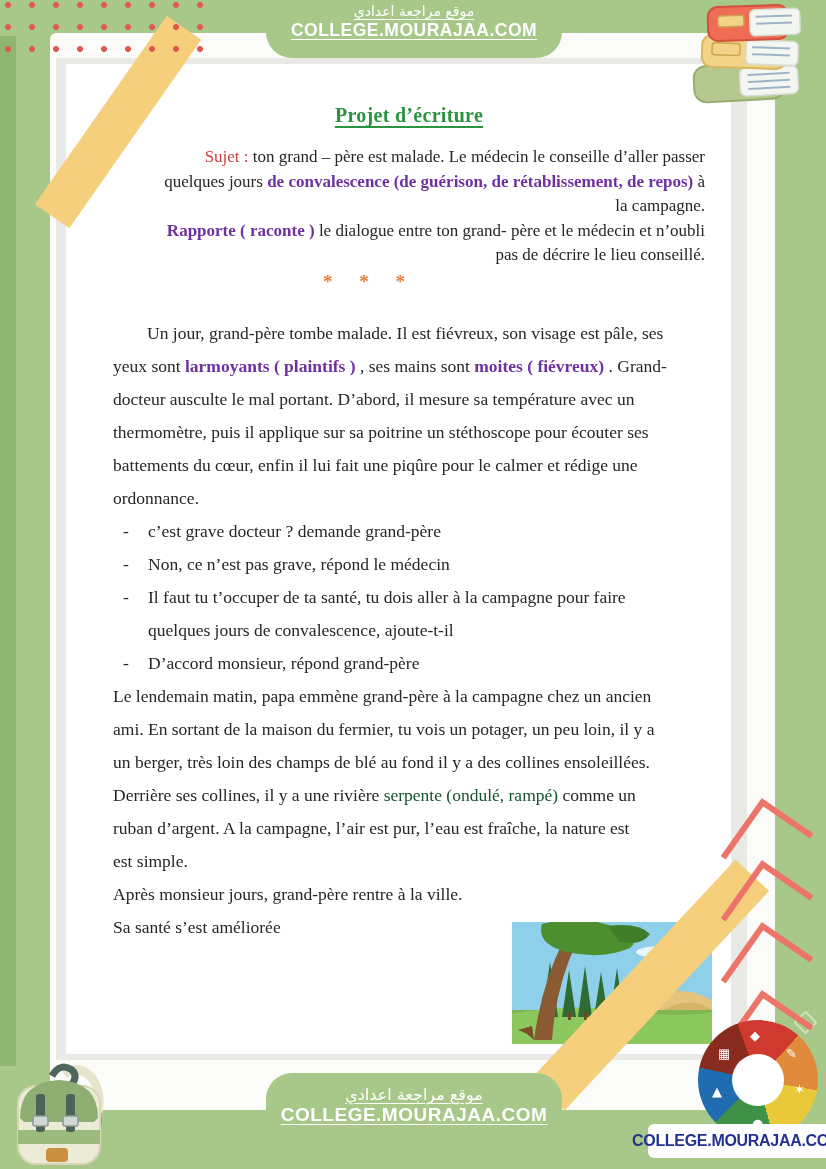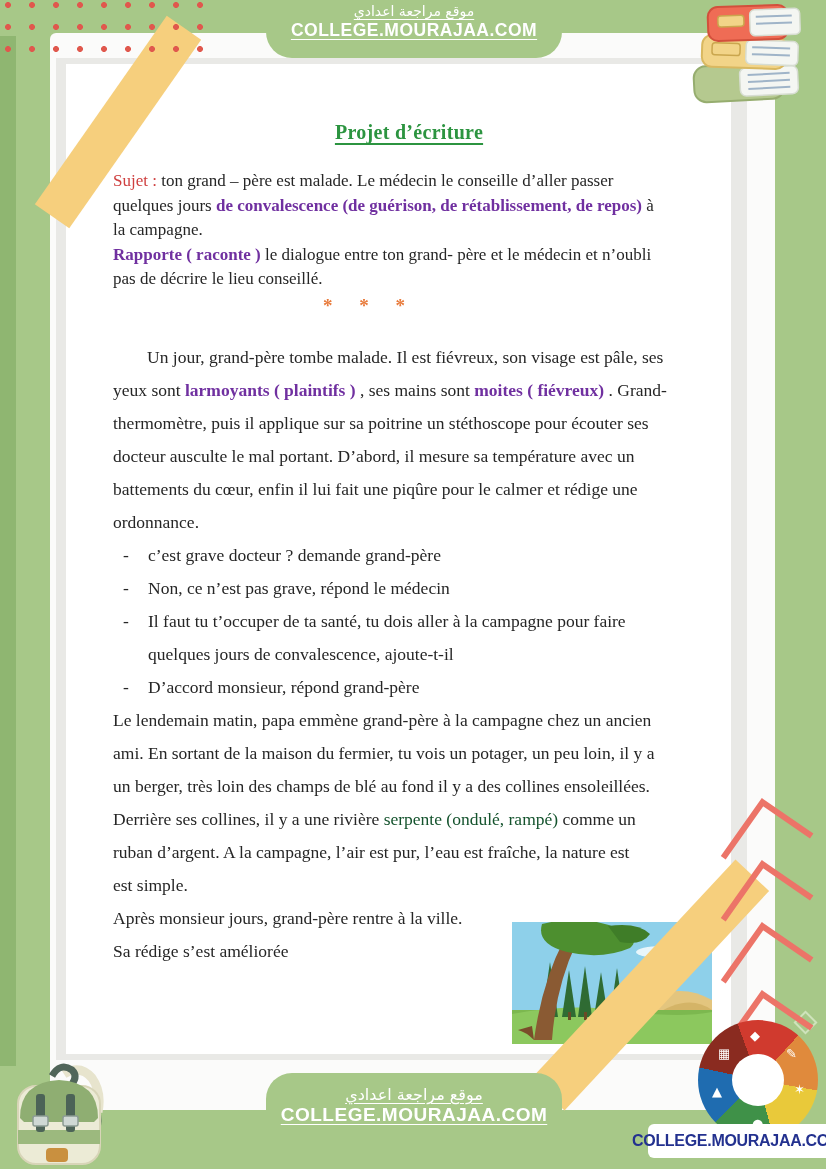--- a/index.html
+++ b/index.html
@@ -16,26 +16,26 @@
   .stripe-br{left:627px;top:835px;width:46px;height:300px;transform:rotate(43deg);}
   .diamond-deco{position:absolute;left:797px;top:1014px;width:13px;height:13px;
         border:2px solid #cfe3bc;transform:rotate(45deg);z-index:5;}
 
   
   .slide{position:absolute;left:50px;top:33px;width:725px;height:1077px;background:#fbfbfa;
          border-radius:6px;z-index:2;}
   .page{position:absolute;left:56px;top:58px;width:665px;height:990px;background:#ffffff;
         border:6px solid #e9e9e6;border-left-width:10px;border-right-width:16px;
         overflow:hidden;z-index:3;}
-  .doc{position:relative;width:100%;height:100%;padding:57px 26px 0 47px;box-sizing:border-box;
+  .doc{position:relative;width:100%;height:100%;padding:40px 26px 0 47px;box-sizing:border-box;
        color:#262626;font-size:17.5px;border-radius:7px;}
 
   .title{text-align:center;font-size:20px;font-weight:bold;color:#2c9440;
          text-decoration:underline;text-underline-offset:4px;letter-spacing:.3px;}
-  .subject{margin-top:25px;font-size:17px;line-height:24.5px;}
+  .subject{margin-top:18px;font-size:17px;line-height:24.5px;text-align:right;}
   .ln{white-space:nowrap;overflow:hidden;}
   .red{color:#cf4040;}
   .purple{color:#7030a0;font-weight:bold;}
   .lpurple{color:#14532d;}
   .sep{margin-top:3px;text-align:center;color:#e87b3c;font-weight:bold;font-size:19px;
        word-spacing:22px;padding-right:90px;}
   .body-txt{margin-top:24px;line-height:33px;}
   .indent{text-indent:34px;margin-top:12px;}
   .dlg{display:flex;}
   .dash{width:25px;margin-left:10px;flex:none;}
@@ -91,22 +91,22 @@
       <div class="ln">la campagne.</div>
       <div class="ln"><span class="purple">Rapporte ( raconte )</span><span>  le dialogue entre ton grand- père et le médecin et n’oubli</span></div>
       <div class="ln">pas de décrire le lieu conseillé.</div>
     </div>
 
     <div class="sep">* * *</div>
 
     <div class="body-txt">
       <div class="ln indent">Un jour, grand-père tombe malade. Il est fiévreux, son visage est pâle, ses</div>
       <div class="ln"><span>yeux sont </span><span class="purple">larmoyants ( plaintifs )</span><span> , ses mains sont </span><span class="purple">moites ( fiévreux)</span><span> . Grand-</span></div>
+      <div class="ln">docteur ausculte le mal portant. D’abord, il mesure sa température avec un</div>
       <div class="ln">thermomètre, puis il applique sur sa poitrine un stéthoscope pour écouter ses</div>
-      <div class="ln">docteur ausculte le mal portant. D’abord, il mesure sa température avec un</div>
       <div class="ln">battements du cœur, enfin il lui fait une piqûre pour le calmer et rédige une</div>
       <div class="ln">ordonnance.</div>
     </div>
 
     <div style="line-height:33px;">
       <div class="dlg">
           <span class="dash">-</span>
           <span class="ln">c’est grave docteur ? demande grand-père</span>
         </div>
       <div class="dlg">
@@ -125,21 +125,21 @@
     </div>
 
     <div style="line-height:33px;">
       <div class="ln">Le lendemain matin, papa emmène grand-père à la campagne chez un ancien</div>
       <div class="ln">ami. En sortant de la maison du fermier, tu vois un potager, un peu loin, il y a</div>
       <div class="ln">un berger, très loin des champs de blé au fond il y a des collines ensoleillées.</div>
       <div class="ln"><span>Derrière ses collines, il y a une rivière </span><span class="lpurple">serpente (ondulé, rampé)</span><span> comme un</span></div>
       <div class="ln">ruban d’argent. A la campagne, l’air est pur, l’eau est fraîche, la nature est</div>
       <div class="ln">est simple.</div>
       <div class="ln">Après monsieur jours, grand-père rentre à la ville.</div>
-      <div class="ln">Sa rédige s’est améliorée</div>
+      <div class="ln">Sa santé s’est améliorée</div>
     </div>
   </div>
 
   <div class="pic">
     <svg width="200" height="122" viewBox="0 0 200 122">
       <rect x="0" y="0" width="200" height="122" fill="#8ed0ea"></rect>
       <ellipse cx="150" cy="30" rx="26" ry="6" fill="#e8f6fb"></ellipse>
       <ellipse cx="60" cy="22" rx="20" ry="5" fill="#dff2f9"></ellipse>
       <path d="M120 90 Q160 55 200 78 L200 122 L110 122 Z" fill="#e3c57e"></path>
       <path d="M140 95 Q175 70 200 88 L200 122 L130 122 Z" fill="#d4b467"></path>

